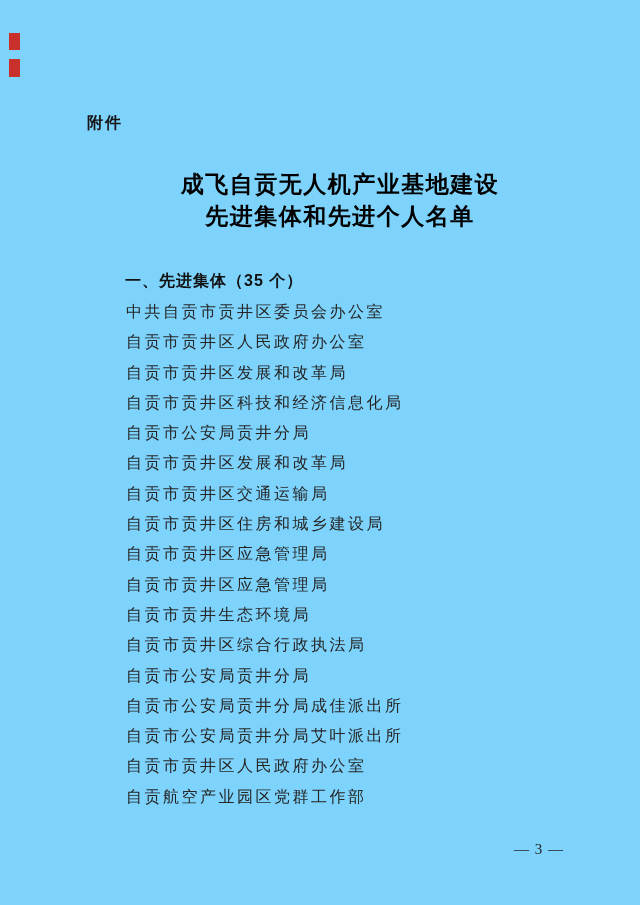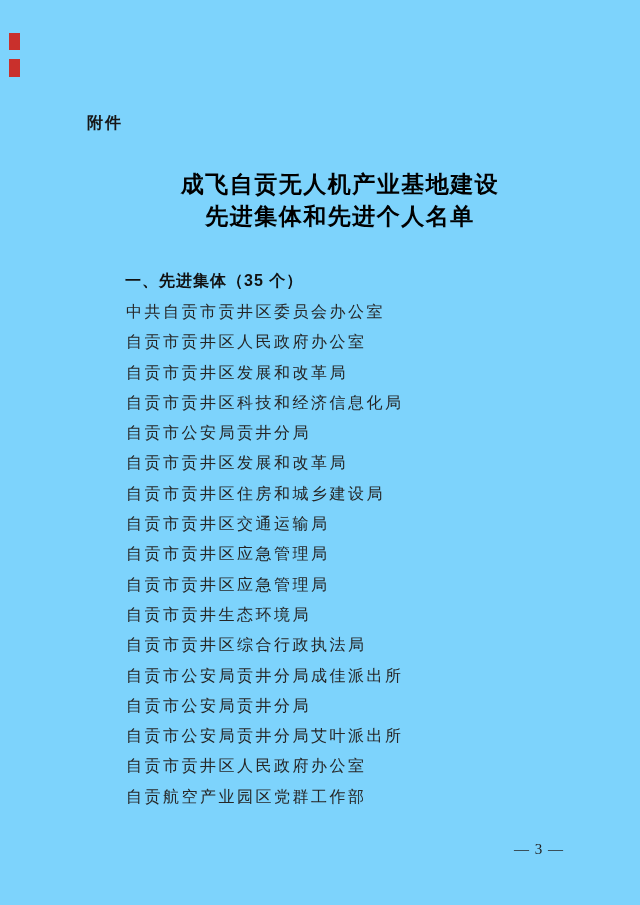--- a/index.html
+++ b/index.html
@@ -100,28 +100,28 @@
 
   <div class="section-heading">一、先进集体（35 个）</div>
 
   <div class="collectives-list">
     <div class="li">中共自贡市贡井区委员会办公室</div>
     <div class="li">自贡市贡井区人民政府办公室</div>
     <div class="li">自贡市贡井区发展和改革局</div>
     <div class="li">自贡市贡井区科技和经济信息化局</div>
     <div class="li">自贡市公安局贡井分局</div>
     <div class="li">自贡市贡井区发展和改革局</div>
+    <div class="li">自贡市贡井区交通运输局</div>
     <div class="li">自贡市贡井区住房和城乡建设局</div>
-    <div class="li">自贡市贡井区交通运输局</div>
     <div class="li">自贡市贡井区应急管理局</div>
     <div class="li">自贡市贡井区应急管理局</div>
     <div class="li">自贡市贡井生态环境局</div>
     <div class="li">自贡市贡井区综合行政执法局</div>
+    <div class="li">自贡市公安局贡井分局</div>
     <div class="li">自贡市公安局贡井分局成佳派出所</div>
-    <div class="li">自贡市公安局贡井分局</div>
     <div class="li">自贡市公安局贡井分局艾叶派出所</div>
     <div class="li">自贡市贡井区人民政府办公室</div>
     <div class="li">自贡航空产业园区党群工作部</div>
   </div>
 
   <div class="page-number">— 3 —</div>
 
 </div>
 
 </body></html>

